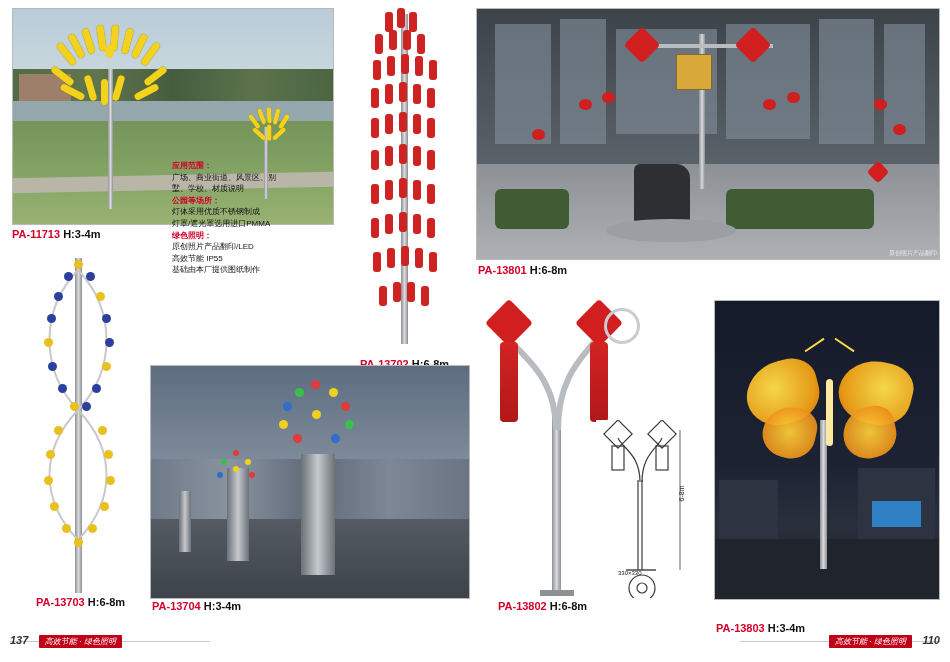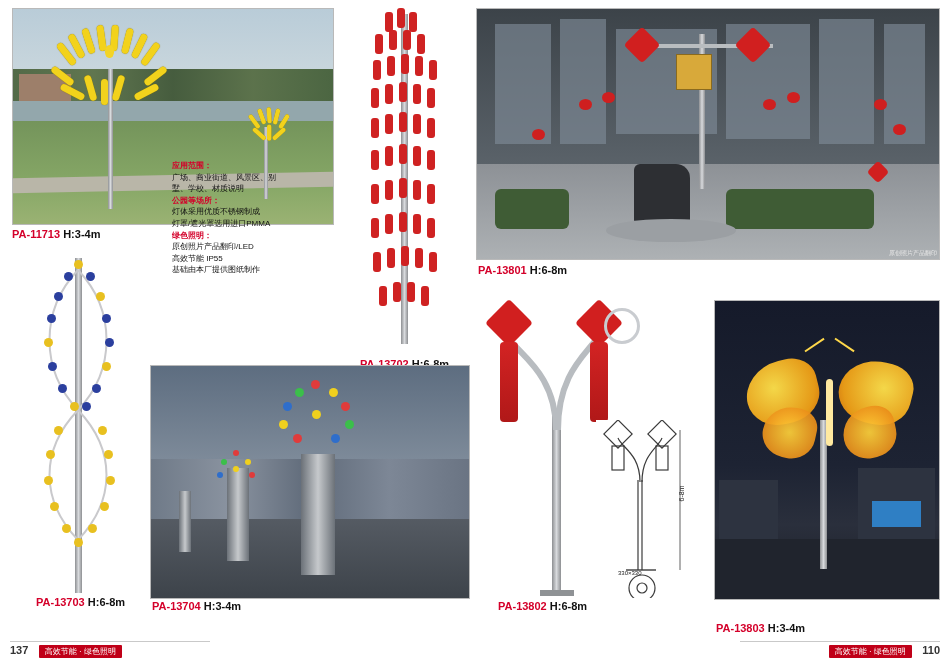--- a/index.html
+++ b/index.html
@@ -71,21 +71,21 @@
     background:linear-gradient(#151a2a 0%,#1d2333 55%,#2a2f3c 75%,#1a1d26 100%);}
   #p13803 .bldg2{position:absolute;bottom:18%;background:#2d3340;}
   #p13803 .street{position:absolute;left:0;right:0;bottom:0;height:20%;background:#20242d;}
   .wing{position:absolute;border-radius:60% 40% 50% 50%;}
 
   
   #spec{position:absolute;left:172px;top:160px;width:160px;font-size:8px;line-height:1.45;color:#111;}
   #spec .hd{color:#d4002a;font-weight:bold;}
 
   
-  .foot{position:absolute;bottom:8px;height:14px;}
+  .foot{position:absolute;bottom:18px;height:14px;font-style:italic;}
   .pgnum{font-size:11px;color:#333;font-weight:bold;}
   .ftxt{font-size:8px;color:#fff;background:#c00018;padding:2px 6px;border-radius:1px;}
   .frule{position:absolute;bottom:20px;height:1px;background:#c9c9c9;}
 </style>
 </head>
 <body>
 
 <div class="page">
 
   <div class="photo" id="p13701">

